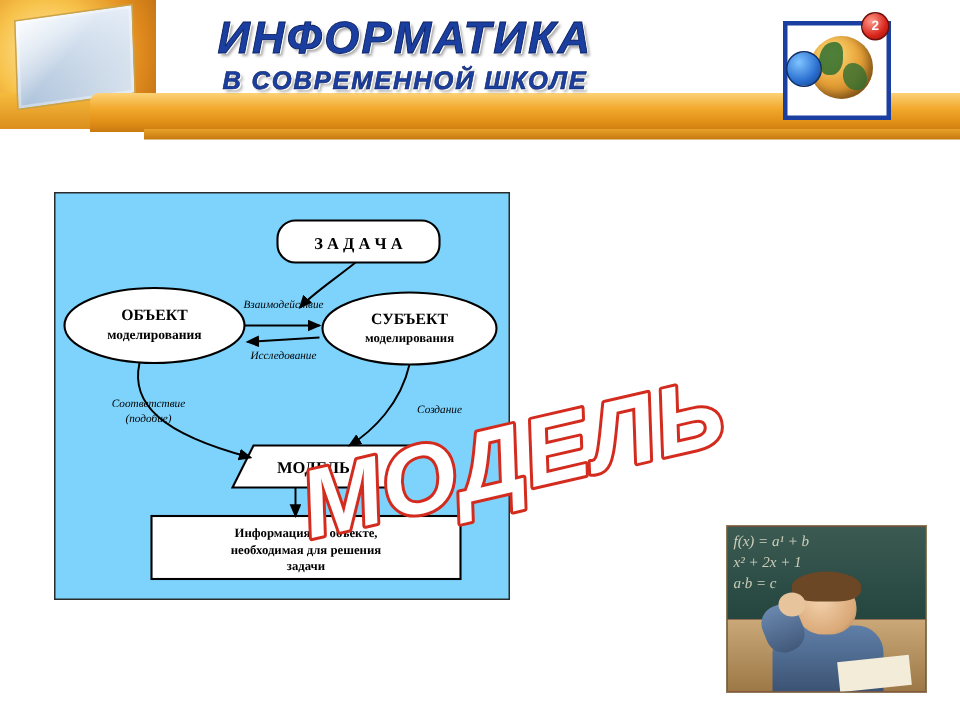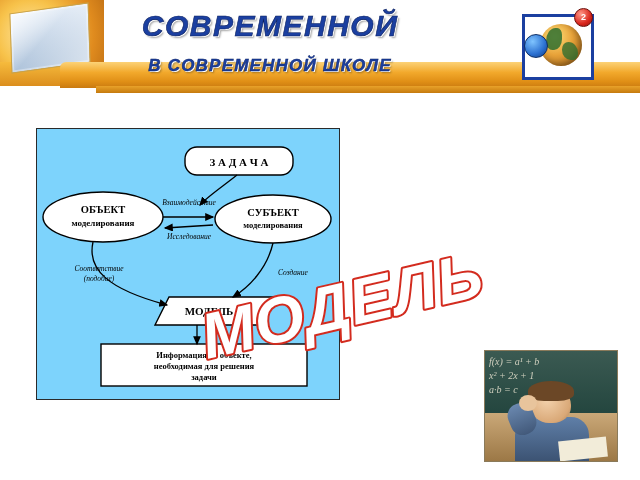--- a/index.html
+++ b/index.html
@@ -84,21 +84,21 @@
   }
   .title-sub {
     font-family: "Liberation Sans", sans-serif;
     font-weight: bold;
     font-style: italic;
     font-size: 17px;
     letter-spacing: 1.2px;
     color: #1b3fa0;
     -webkit-text-stroke: 0.4px #0b2060;
     text-shadow: 1px 1px 0 #ffffff, 2px 2px 2px rgba(0,0,0,.3);
-    margin-top: 15px;
+    margin-top: 3px;
   }
 
   
   .logo {
     position: absolute;
     left: 516px; top: 8px;
     width: 78px; height: 72px;
   }
   .logo-frame {
     position: absolute;
@@ -268,21 +268,21 @@
 </style>
 </head>
 <body>
 
 <div class="header">
   <div class="header-bg-left"></div>
   <div class="header-bar"></div>
   <div class="header-bar-thin"></div>
 
   <div class="title-block">
-    <div class="title-main">СОВРЕМЕННОЙ</div>
+    <div class="title-main">ИНФОРМАТИКА</div>
     <div class="title-sub">В СОВРЕМЕННОЙ ШКОЛЕ</div>
   </div>
 
   <div class="logo">
     <div class="logo-frame"></div>
     <div class="logo-globe"></div>
     <div class="logo-blue-dot"></div>
     <div class="logo-red-dot">2</div>
   </div>
 </div>

